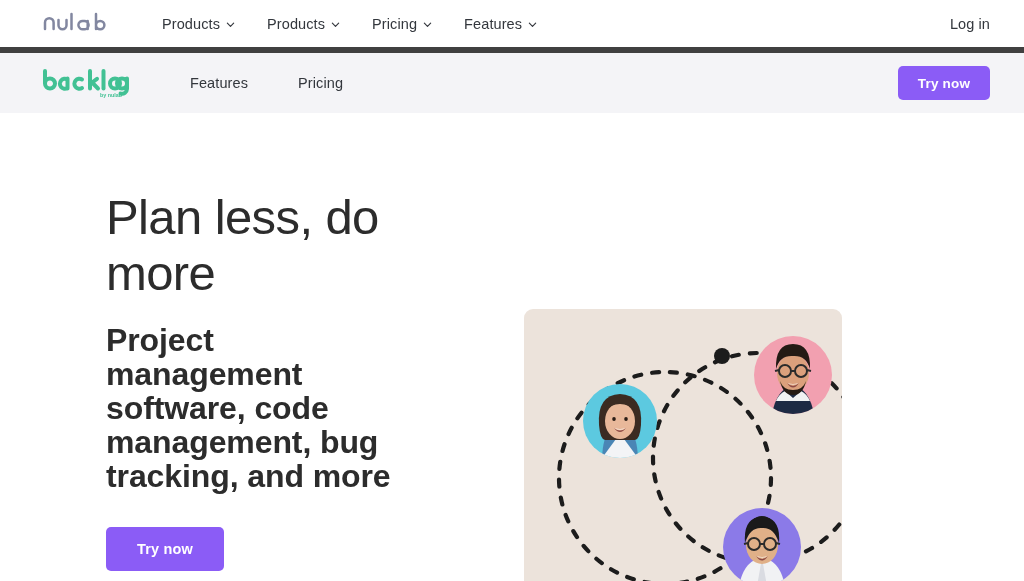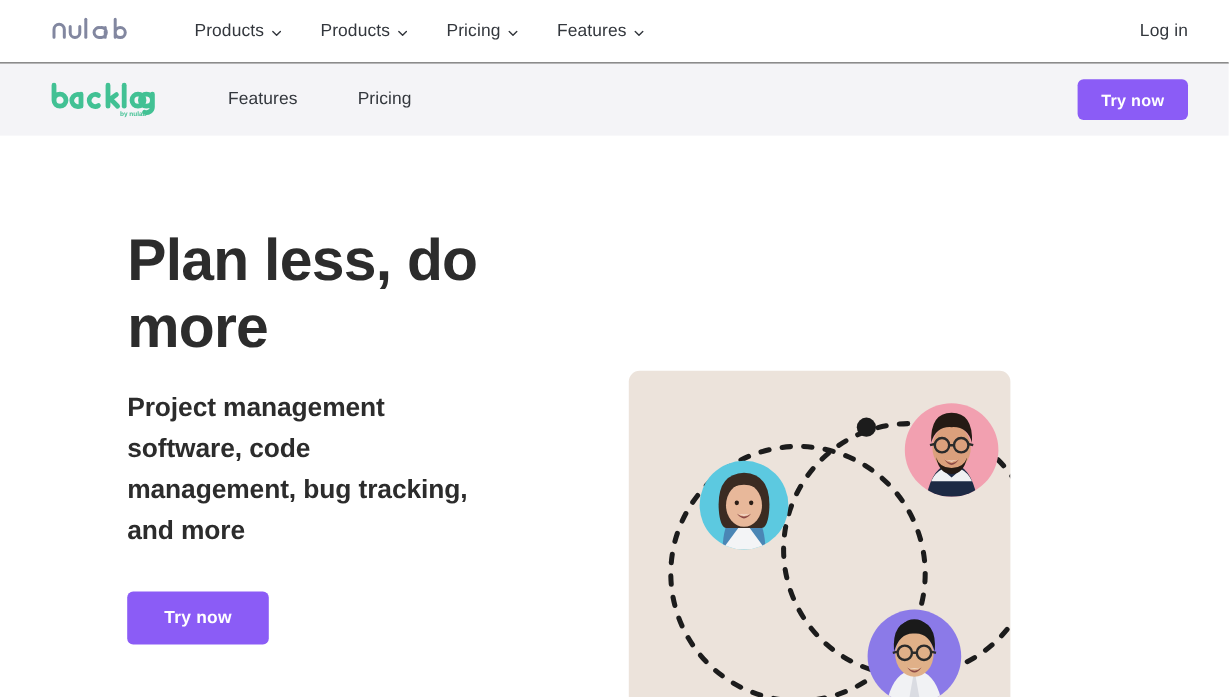--- a/index.html
+++ b/index.html
@@ -13,21 +13,21 @@
     -webkit-font-smoothing: antialiased;
   }
 
   
   .topnav {
     height: 53px;
     background: #ffffff;
     display: flex;
     align-items: center;
     padding: 0 34px 0 42px;
-    border-bottom: 1px solid #404040;
+    border-bottom: 6px solid #404040;
   }
   .nulab-logo {
     width: 72px;
     height: 24px;
     margin-right: 48px;
     display: block;
     flex: none;
   }
   .topnav-links {
     display: flex;
@@ -114,28 +114,28 @@
     align-items: flex-start;
     padding: 76px 0 0 106px;
   }
   .hero-copy {
     width: 340px;
     flex: none;
   }
   .hero-title {
     font-size: 49px;
     line-height: 56px;
-    font-weight: bold;
+    font-weight: normal;
     color: #2c2c2c;
     letter-spacing: -0.6px;
     width: 330px;
   }
   .hero-sub {
     margin-top: 22px;
-    font-size: 22px;
+    font-size: 32px;
     line-height: 34px;
     font-weight: bold;
     color: #2c2c2c;
     letter-spacing: -0.1px;
     width: 290px;
   }
   .btn-hero {
     margin-top: 34px;
     width: 118px;
     height: 44px;

